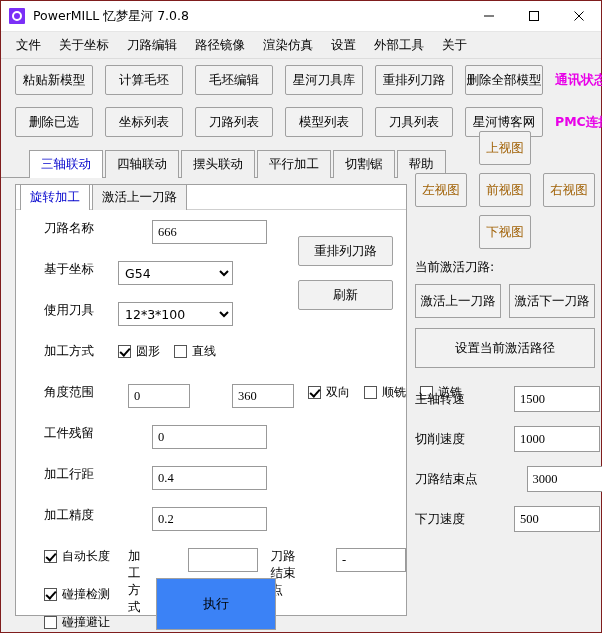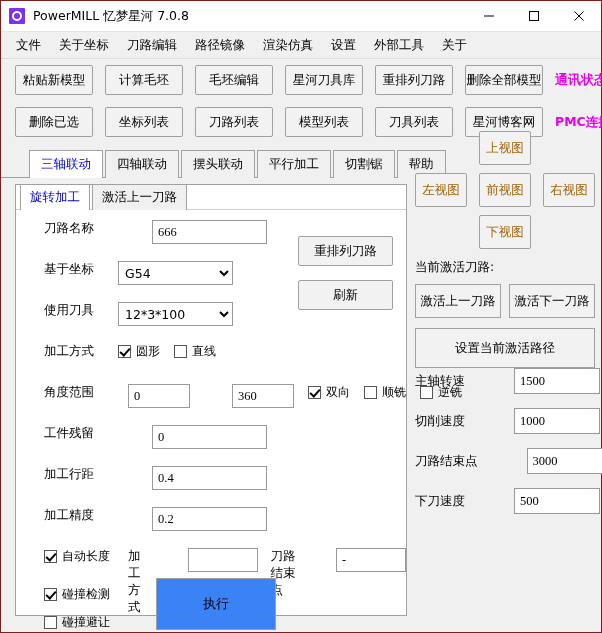--- a/index.html
+++ b/index.html
@@ -532,21 +532,21 @@
       <div class="viewbtn">下视图</div>
     </div>
 
     <div class="rlabel">当前激活刀路:</div>
 
     <div style="display:flex;justify-content:space-between;margin-bottom:10px">
       <div class="actbtn" style="width:86px">激活上一刀路</div>
       <div class="actbtn" style="width:86px">激活下一刀路</div>
     </div>
 
-    <div class="actbtn" style="width:180px;height:40px;">设置当前激活路径</div>
+    <div class="actbtn" style="width:180px;height:40px;margin-bottom:18px">设置当前激活路径</div>
 
     <div class="rrow">
       <div class="rl">主轴转速</div>
       <input class="txt" value="1500" style="">
     </div>
     <div class="rrow">
       <div class="rl">切削速度</div>
       <input class="txt" value="1000" style="">
     </div>
     <div class="rrow">

